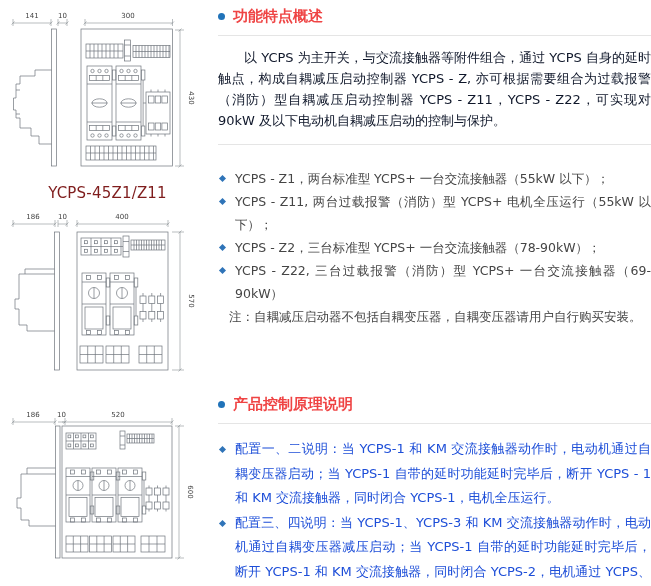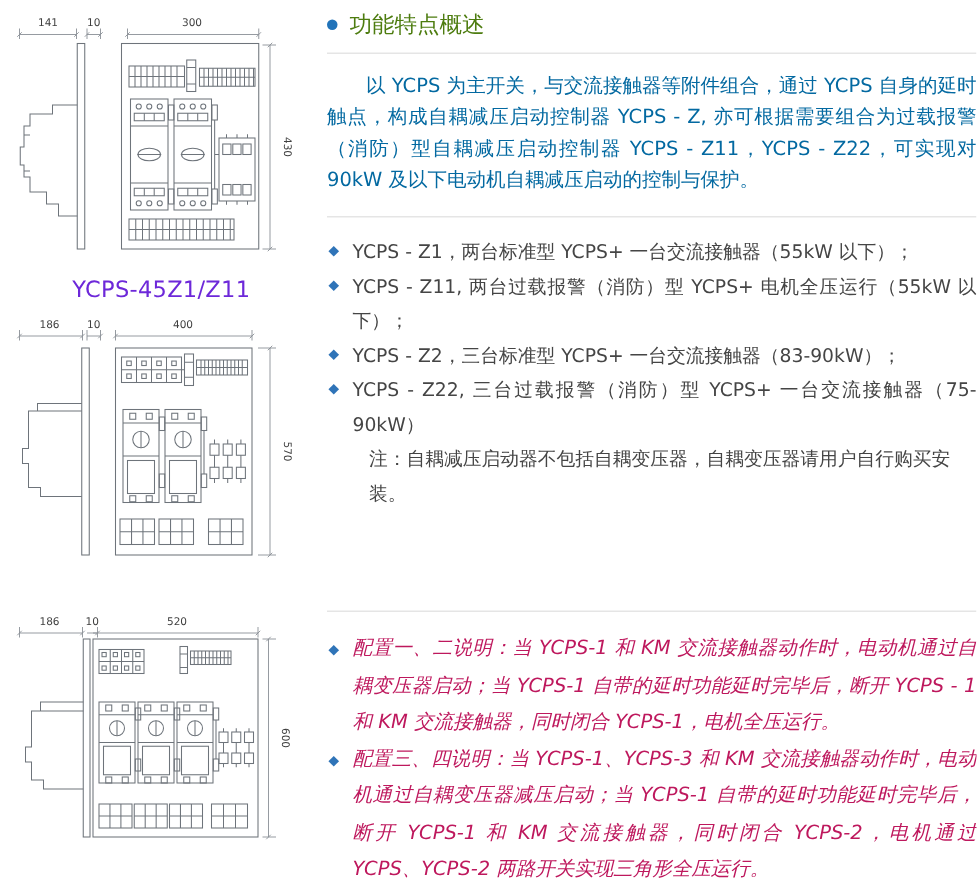--- a/index.html
+++ b/index.html
@@ -3,44 +3,44 @@
 <meta charset="utf-8">
 <style>
   * { margin:0; padding:0; box-sizing:border-box; }
   html,body { width:651px; height:586px; background:#ffffff; overflow:hidden;
     font-family:"DejaVu Sans", sans-serif; }
   #page { position:relative; width:651px; height:586px; background:#fff; }
 
   
   #left-col { position:absolute; left:5px; top:4px; width:210px; height:586px; }
   .diagram-block { position:absolute; left:0; width:210px; }
-  .diagram-caption { width:205px; text-align:center; font-size:15px; color:#6d28d9;
+  .diagram-caption { width:205px; text-align:center; font-size:15px; color:#7f1d1d;
     margin-top:2px; letter-spacing:0.2px; }
   svg text { font-family:"DejaVu Sans", sans-serif; }
 
   
   #right-col { position:absolute; left:218px; top:0; width:433px; }
   .sec-head { display:flex; align-items:center; gap:8px; }
   .sec-dot { width:7px; height:7px; border-radius:50%; background:#2173b9; flex:0 0 auto; }
-  .sec-title { font-size:15px; font-weight:400; color:#4d7c0f; }
+  .sec-title { font-size:15px; font-weight:700; color:#ef4444; }
   .sec-rule { border-top:1px solid #e5e5e5; margin-top:9px; }
 
-  .features-p { margin-top:11px; font-size:13px; line-height:21px; color:#0369a1;
+  .features-p { margin-top:11px; font-size:13px; line-height:21px; color:#0f172a;
     text-indent:2em; text-align:justify; }
 
-  .cfg-list { list-style:none; margin-top:11px; }
+  .cfg-list { list-style:none; margin-top:22px; }
   .cfg-item { display:flex; font-size:12.5px; line-height:23px; color:#454545; }
   .p-list { list-style:none; margin-top:13px; }
-  .p-item { display:flex; font-size:13px; line-height:24.5px; color:#be185d;font-style:italic; }
+  .p-item { display:flex; font-size:13px; line-height:24.5px; color:#1d4ed8; }
   .bullet-cell { flex:0 0 17px; position:relative; }
   .diamond { position:absolute; left:2px; top:9px; width:5px; height:5px;
     background:#2f74b8; transform:rotate(45deg); }
   .p-item .diamond { top:10px; }
   .item-text { flex:1; text-align:justify; }
-  .cfg-note { margin-left:28px; font-size:12.5px; line-height:23px; color:#454545; }
+  .cfg-note { margin-left:11px; font-size:12.5px; line-height:23px; color:#454545; }
 
   #section-features { margin-top:7px; }
   #section-config { margin-top:13px; }
   #section-principle { margin-top:67px; }
 </style>
 </head>
 <body>
 
 <div id="page">
 
@@ -331,33 +331,37 @@
         <li class="cfg-item">
           <span class="bullet-cell">
               <span class="diamond"></span>
             </span>
           <span class="item-text">YCPS - Z11, 两台过载报警（消防）型 YCPS+ 电机全压运行（55kW 以下）；</span>
         </li>
         <li class="cfg-item">
           <span class="bullet-cell">
               <span class="diamond"></span>
             </span>
-          <span class="item-text">YCPS - Z2，三台标准型 YCPS+ 一台交流接触器（83-90kW）；</span>
+          <span class="item-text">YCPS - Z2，三台标准型 YCPS+ 一台交流接触器（78-90kW）；</span>
         </li>
         <li class="cfg-item">
           <span class="bullet-cell">
               <span class="diamond"></span>
             </span>
-          <span class="item-text">YCPS - Z22, 三台过载报警（消防）型 YCPS+ 一台交流接触器（75-90kW）</span>
+          <span class="item-text">YCPS - Z22, 三台过载报警（消防）型 YCPS+ 一台交流接触器（69-90kW）</span>
         </li>
       </ul>
       <div class="cfg-note">注：自耦减压启动器不包括自耦变压器，自耦变压器请用户自行购买安装。</div>
     </section>
 
     <section id="section-principle">
+      <div class="sec-head">
+        <span class="sec-dot"></span>
+        <span class="sec-title">产品控制原理说明</span>
+      </div>
       <div class="sec-rule"></div>
       <ul class="p-list">
         <li class="p-item">
           <span class="bullet-cell">
               <span class="diamond"></span>
             </span>
           <span class="item-text">配置一、二说明：当 YCPS-1 和 KM 交流接触器动作时，电动机通过自耦变压器启动；当 YCPS-1 自带的延时功能延时完毕后，断开 YCPS - 1 和 KM 交流接触器，同时闭合 YCPS-1，电机全压运行。</span>
         </li>
         <li class="p-item">
           <span class="bullet-cell">

